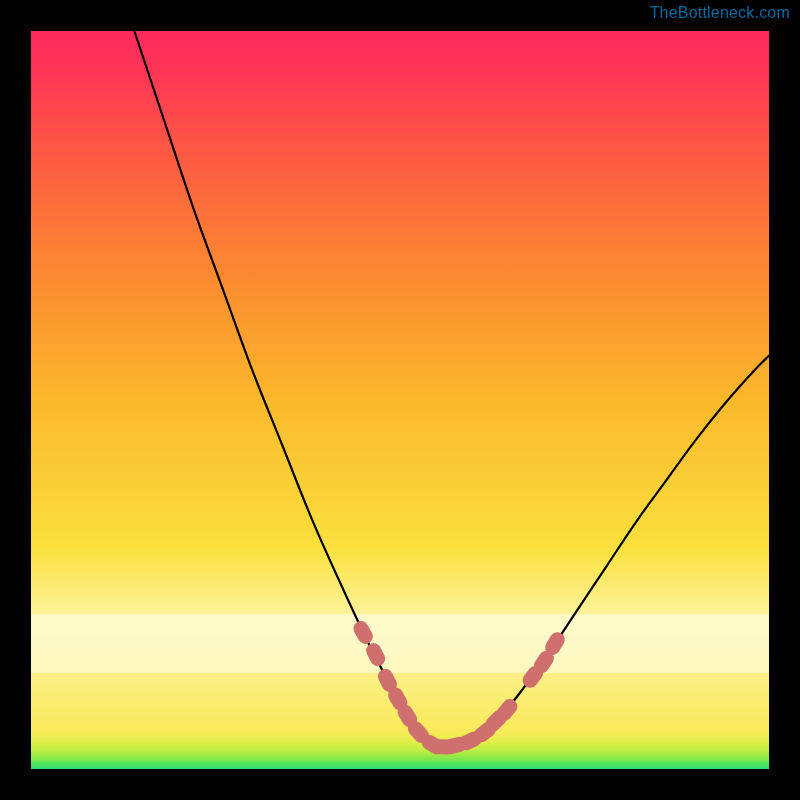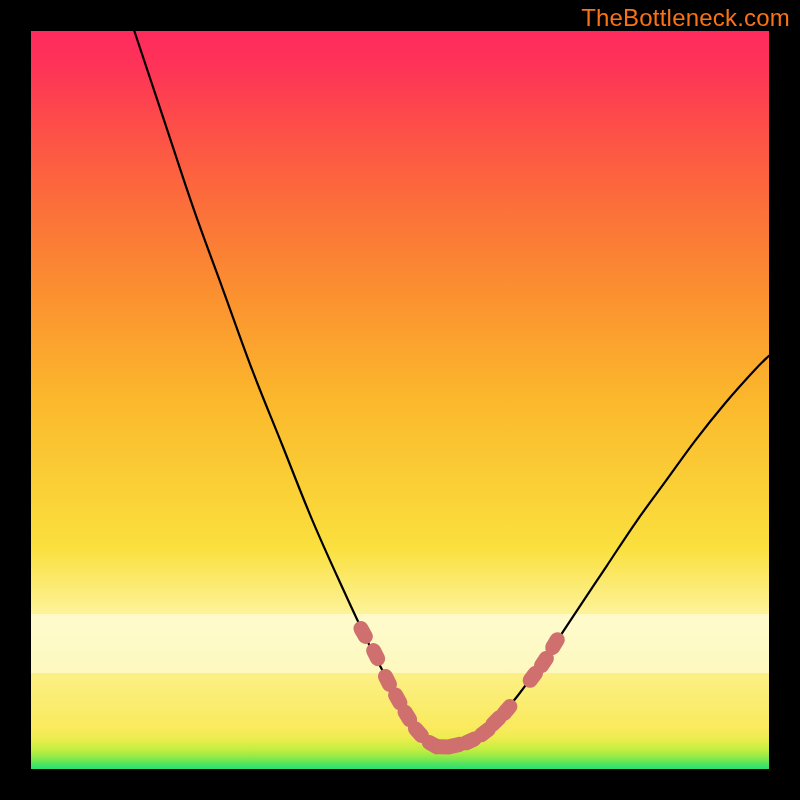--- a/index.html
+++ b/index.html
@@ -22,22 +22,22 @@
     left: 31px;
     top: 31px;
     width: 738px;
     height: 738px;
     overflow: hidden;
   }
   .watermark {
     position: absolute;
     top: 4px;
     right: 10px;
-    color: #f97316;
-    font-size: 24px;
+    color: #0369a1;
+    font-size: 16px;
     font-weight: 400;
     letter-spacing: 0.2px;
   }
   svg { display: block; }
 </style>
 </head>
 <body>
 
 <div class="frame">
   <div class="plot">

